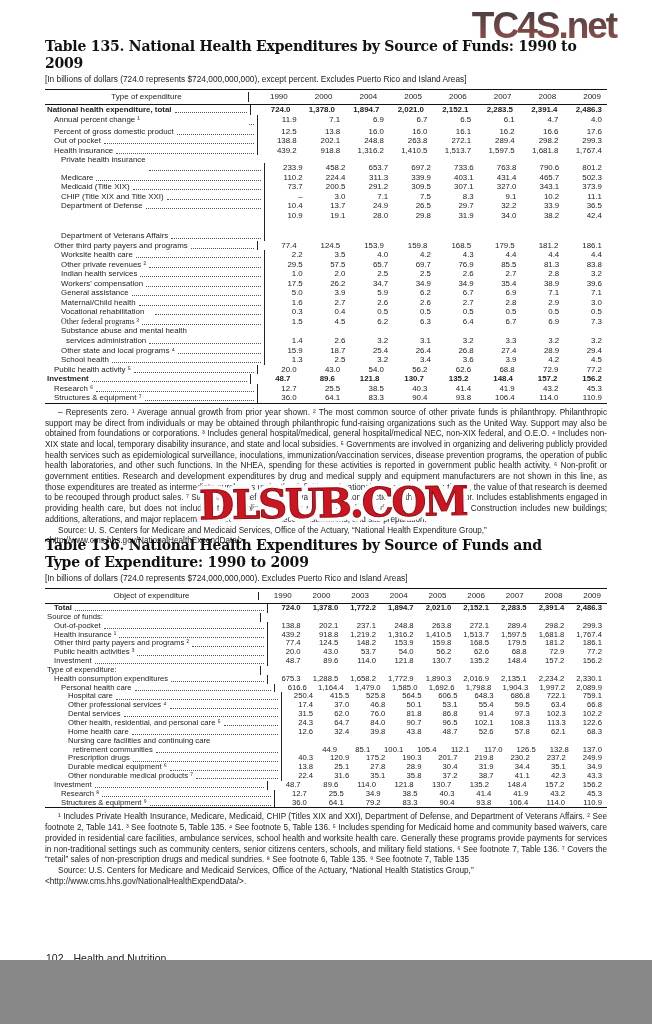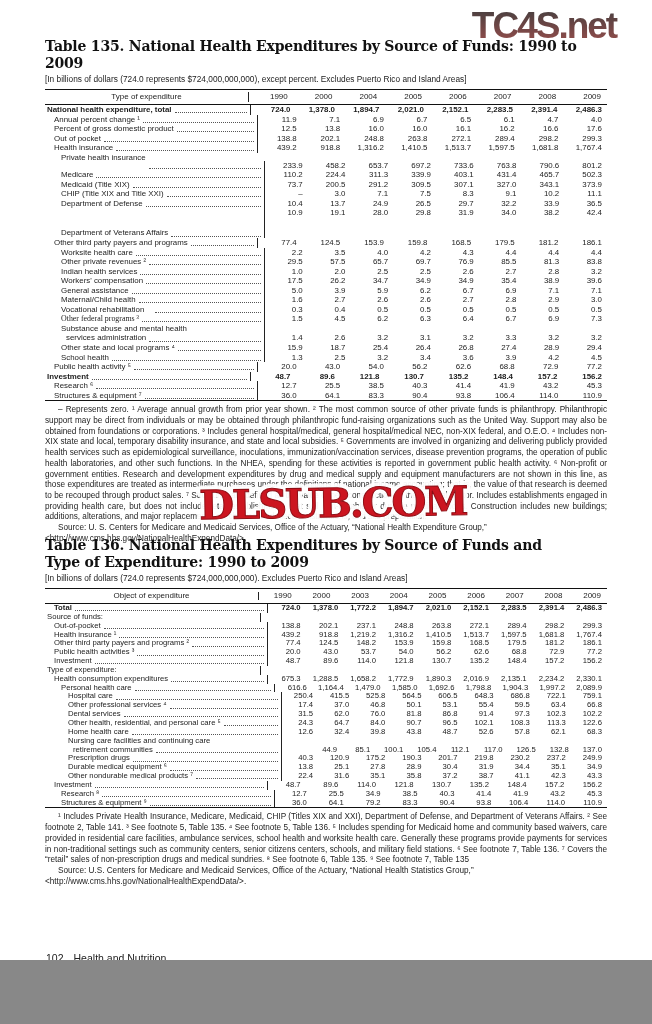--- a/index.html
+++ b/index.html
@@ -82,21 +82,21 @@
             <div class="cell">1,378.0</div>
             <div class="cell">1,894.7</div>
             <div class="cell">2,021.0</div>
             <div class="cell">2,152.1</div>
             <div class="cell">2,283.5</div>
             <div class="cell">2,391.4</div>
             <div class="cell">2,486.3</div>
           </div>
         </div>
         <div class="trow">
-          <div class="stub" style="padding-left: 9px;">
+          <div class="stub" style="padding-left: 9px; flex-direction: column;">
             <div>Annual percent change ¹</div>
             <div class="fill"></div>
           </div>
           <div class="nums" style="grid-template-columns: repeat(8, 1fr);">
             <div class="cell">11.9</div>
             <div class="cell">7.1</div>
             <div class="cell">6.9</div>
             <div class="cell">6.7</div>
             <div class="cell">6.5</div>
             <div class="cell">6.1</div>

